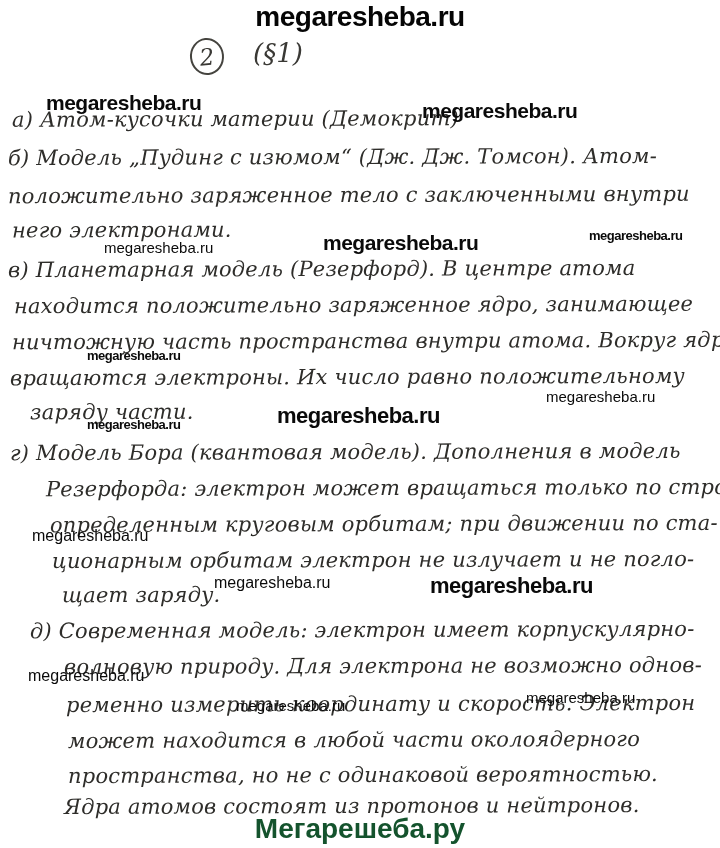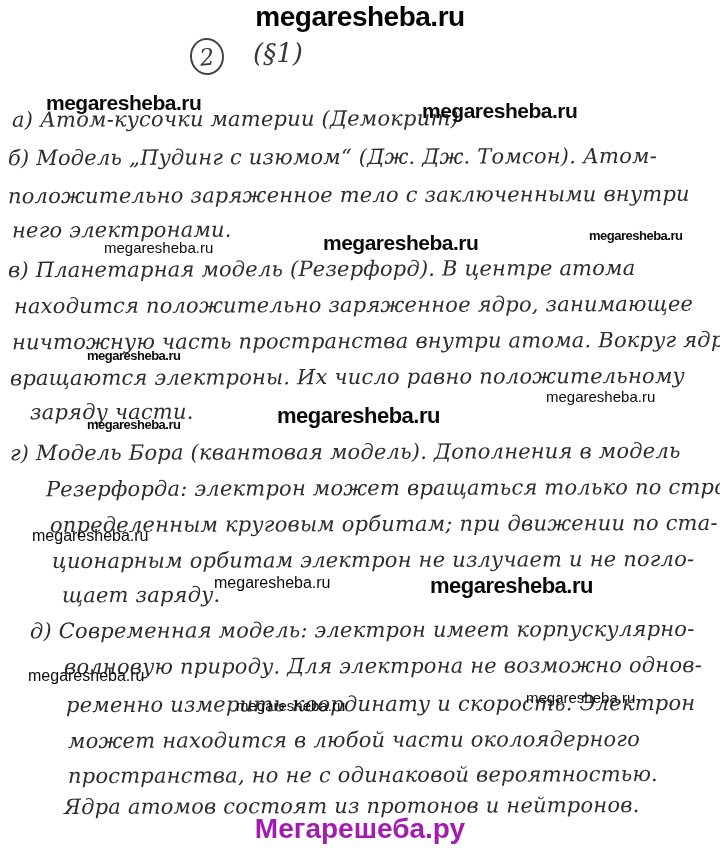--- a/index.html
+++ b/index.html
@@ -26,21 +26,21 @@
     font-size: 28px;
     letter-spacing: -0.5px;
     color: #050505;
   }
   .footer-name {
     position: absolute;
     left: 0; top: 813px; width: 720px;
     text-align: center;
     font-weight: 700;
     font-size: 28px;
-    color: #a21caf;
+    color: #14532d;
   }
   .exercise {
     position: absolute;
     left: 190px; top: 38px;
     color: #3a3935;
     font-family: "DejaVu Serif", serif;
     font-style: italic;
   }
   .circled-num {
     display: inline-flex;

